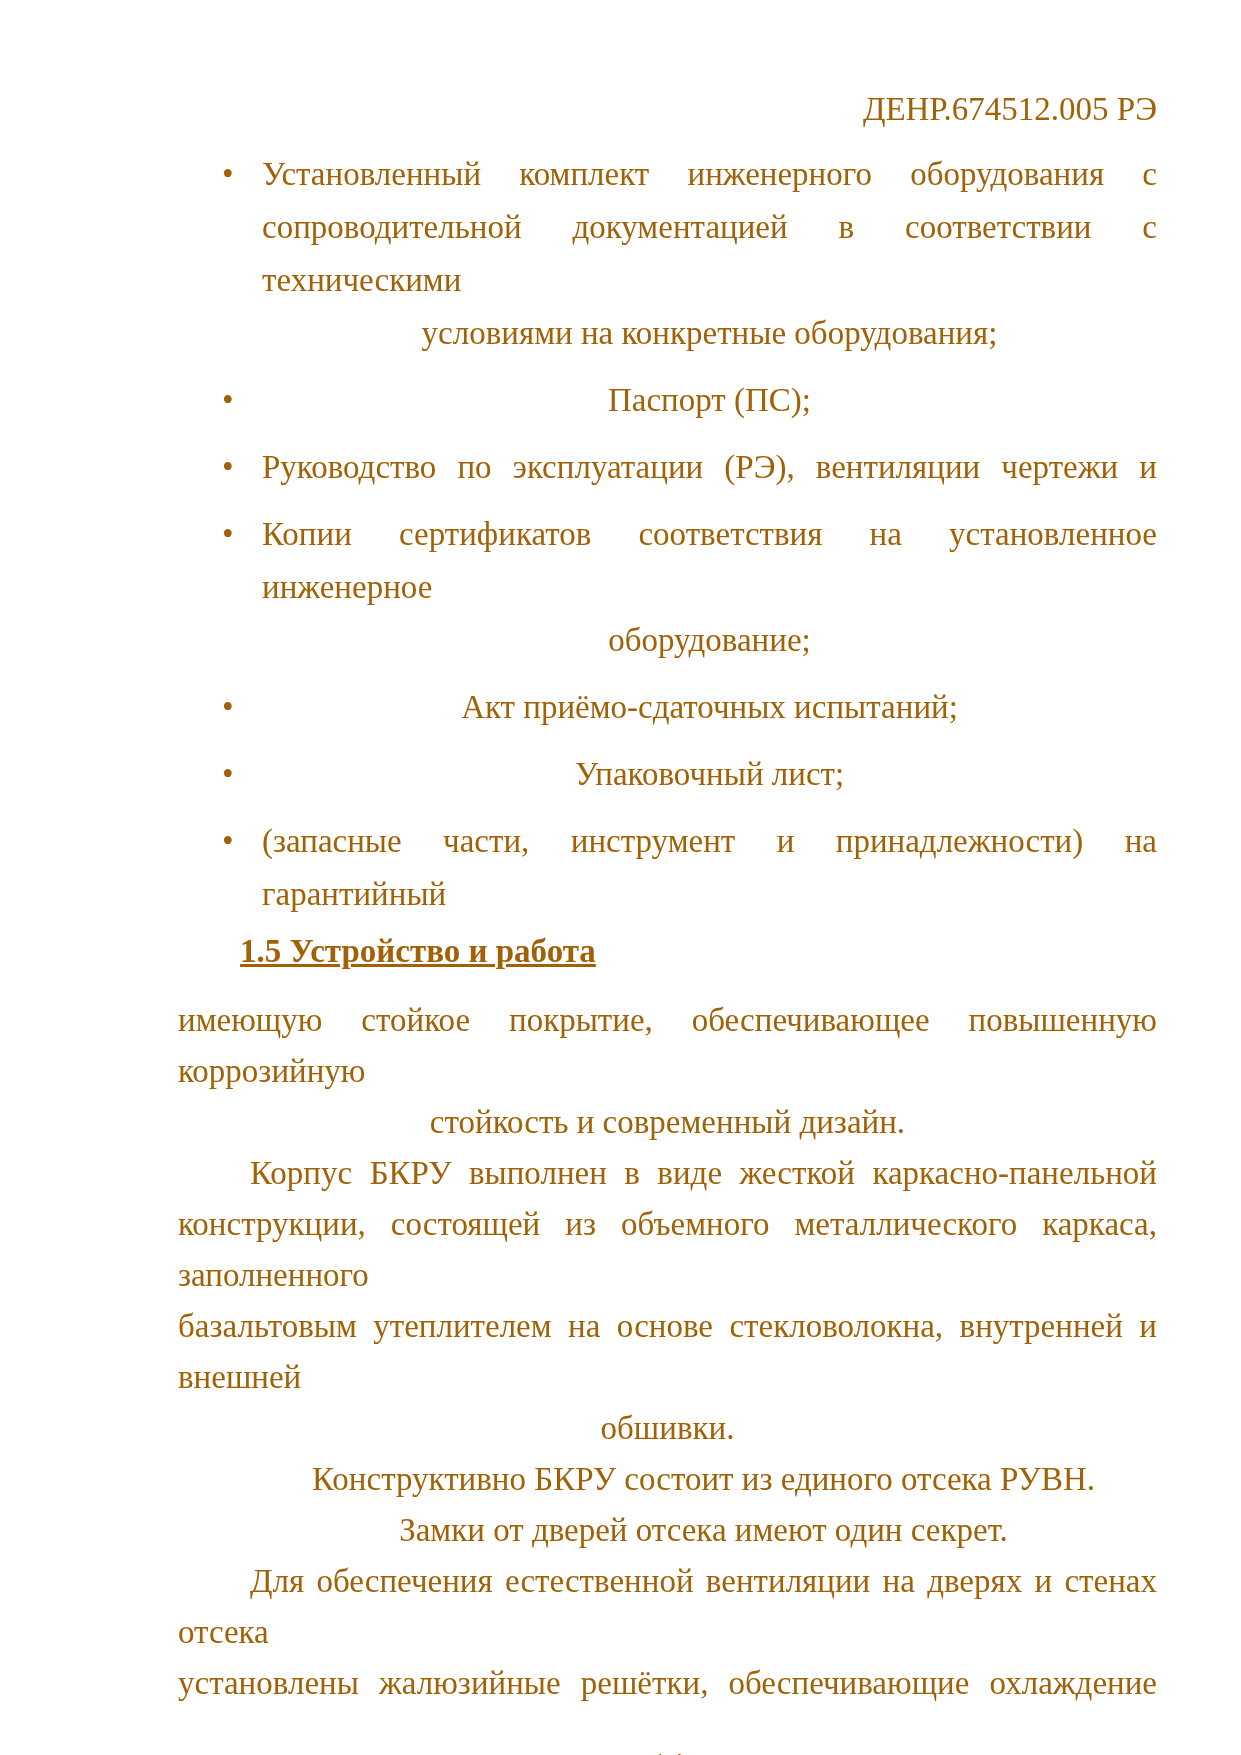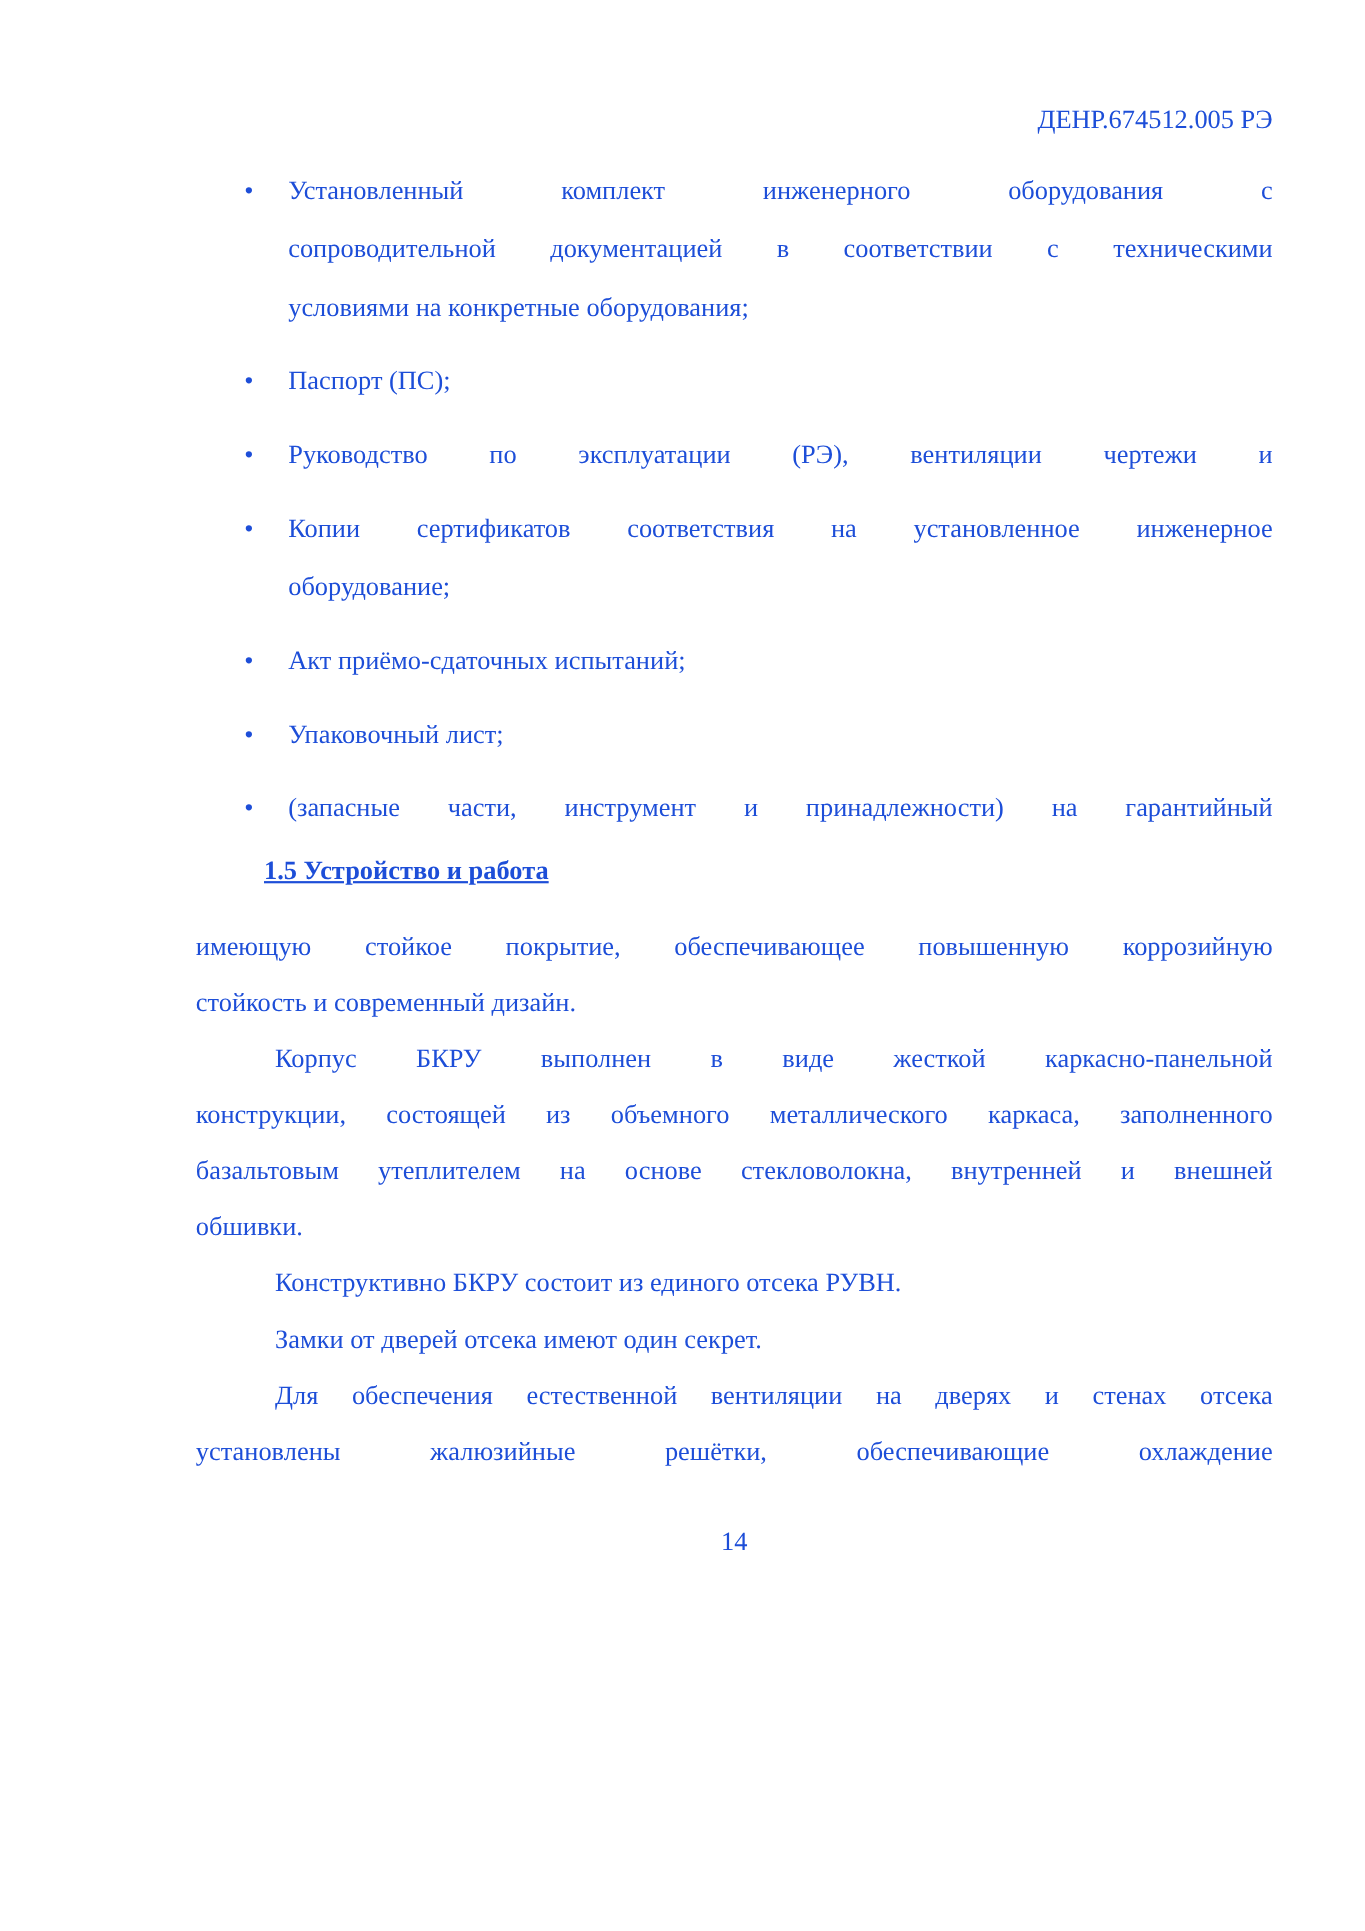--- a/index.html
+++ b/index.html
@@ -5,22 +5,22 @@
   html, body { margin: 0; padding: 0; background: #e8e8e8; }
   .page {
     position: relative;
     width: 1241px;
     height: 1755px;
     margin: 0 auto;
     background: #ffffff;
     box-sizing: border-box;
     padding: 88px 84px 0 178px;
     font-family: "Liberation Serif", "DejaVu Serif", serif;
-    font-size: 24px;
-    color: #1d4ed8;
+    font-size: 33px;
+    color: #a16207;
     overflow: hidden;
   }
   .doc-header {
     text-align: right;
     line-height: 42px;
     height: 42px;
     margin-bottom: 18px;
     white-space: nowrap;
   }
   
@@ -34,21 +34,21 @@
     margin: 0 0 14px 0;
     line-height: 53px;
   }
   ul.doc-list li:last-child { margin-bottom: 0; }
   .bullet {
     position: absolute;
     left: -40px;
     top: 0;
     line-height: 53px;
   }
-  .line { text-align: left; }
+  .line { text-align: center; }
   .line.just { text-align: justify; text-align-last: justify; font-family: Liberation Serif, serif; }
   
   .section-heading {
     font-weight: bold;
     line-height: 52px;
     margin-top: 4px;
     padding-left: 62px;
     text-decoration: underline;
   }
   

